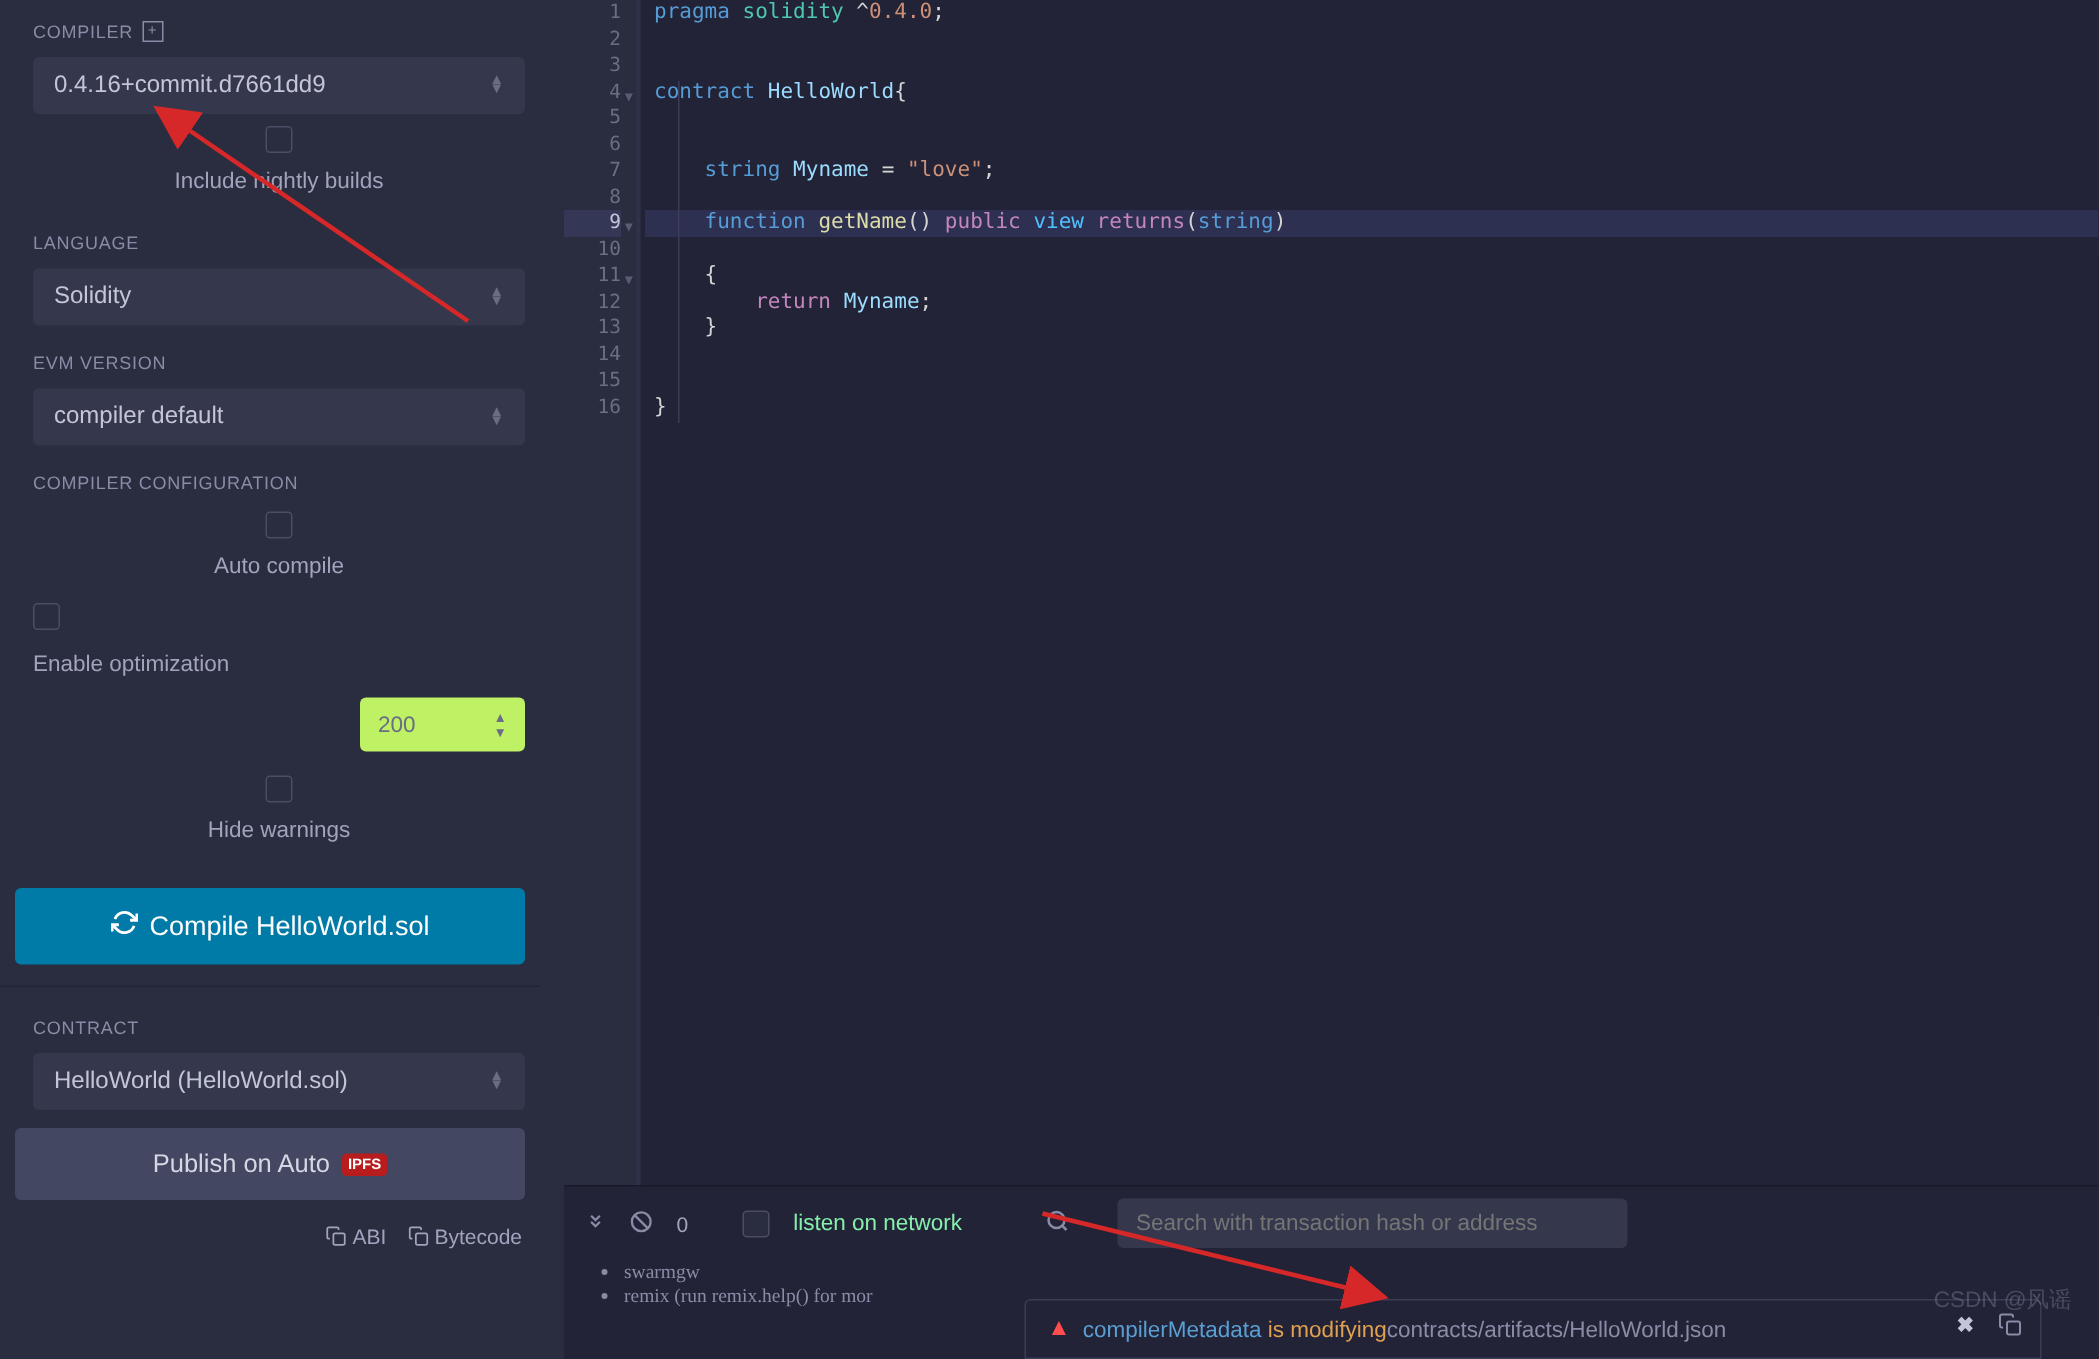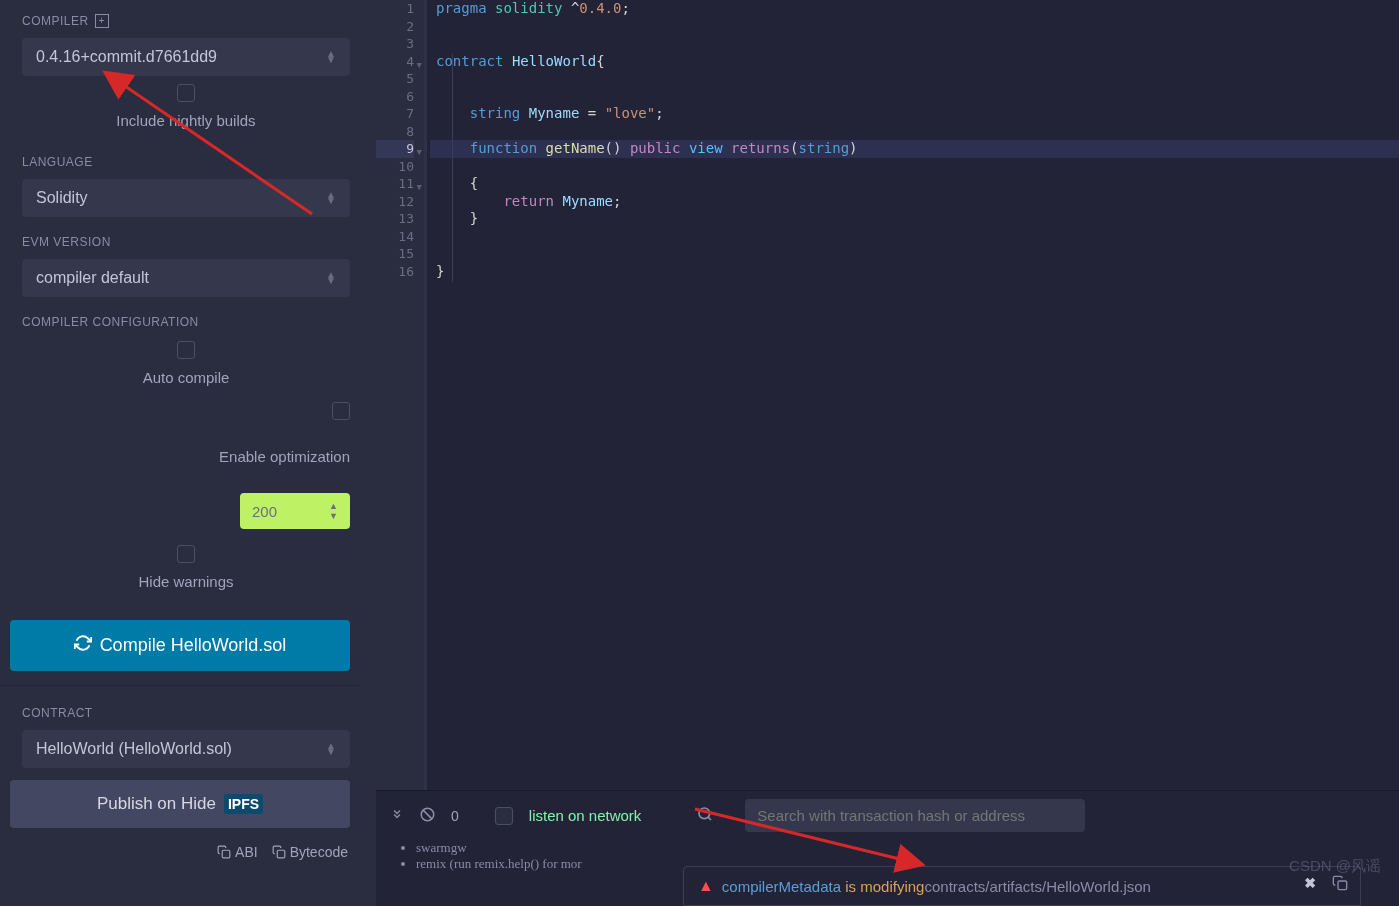--- a/index.html
+++ b/index.html
@@ -5,26 +5,26 @@
 * { margin: 0; padding: 0; box-sizing: border-box; }
 body { font-family: -apple-system, BlinkMacSystemFont, "Segoe UI", Helvetica, Arial, sans-serif; background: #2a2c3f; color: #a2a3bd; overflow: hidden; width: 1399px; height: 906px; position: relative; }
 .sidebar { position: absolute; left: 0; top: 0; width: 360px; height: 100%; background: #2a2c3f; padding: 0; }
 .section { padding: 10px 10px 4px 22px; }
 .section-label { font-size: 12px; color: #8a8ba6; letter-spacing: 0.5px; padding: 4px 0; display: flex; align-items: center; gap: 6px; }
 .dropdown { background: #35384c; border-radius: 4px; padding: 10px 14px; color: #c4c5d8; font-size: 16px; display: flex; justify-content: space-between; align-items: center; cursor: pointer; margin-top: 6px; gap: 28px; }
 .dropdown .caret { font-size: 10px; color: #6b6d85; display: flex; flex-direction: column; line-height: 6px; }
 .checkbox-row { display: flex; align-items: center; gap: 10px; padding: 8px 0; flex-direction: column; }
 .checkbox { width: 18px; height: 18px; border: 1px solid #4a4d65; border-radius: 3px; background: #2a2c3f; cursor: pointer; flex-shrink: 0; }
 .checkbox-label { font-size: 15px; color: #a2a3bd; }
-.opt-row { display: flex; align-items: flex-end; gap: 28px; }
+.opt-row { display: flex; align-items: flex-start; gap: 14px; }
 .opt-input { background: #bef264; border: none; border-radius: 4px; padding: 8px 12px; color: #6b6d85; font-size: 15px; width: 110px; display: flex; justify-content: space-between; align-items: center; margin-left: auto; }
 .compile-btn { background: #007aa6; color: #fff; border: none; border-radius: 4px; padding: 14px; font-size: 18px; width: calc(100% - 20px); margin: 18px 10px 6px 10px; display: flex; align-items: center; justify-content: center; gap: 8px; cursor: pointer; }
 .divider { height: 1px; background: #22243a; margin: 14px 0 6px 0; }
 .gray-btn { background: #444761; color: #d6d7e4; border: none; border-radius: 4px; padding: 14px; font-size: 17px; width: calc(100% - 20px); margin: 8px 10px; display: flex; align-items: center; justify-content: center; gap: 8px; cursor: pointer; }
-.ipfs-badge { background: #0c4a6e; color: #fff; font-size: 14px; padding: 2px 4px; border-radius: 3px; font-weight: bold; }
+.ipfs-badge { background: #b91c1c; color: #fff; font-size: 10px; padding: 2px 4px; border-radius: 3px; font-weight: bold; }
 .bottom-links { display: flex; justify-content: flex-end; gap: 14px; padding: 8px 12px; font-size: 14px; color: #a2a3bd; }
 .bottom-links span { cursor: pointer; display: flex; align-items: center; gap: 4px; }
 .editor { position: absolute; left: 376px; top: 0; right: 0; height: 790px; background: #222336; font-family: Consolas, Monaco, monospace; font-size: 14px; }
 .gutter { position: absolute; left: 0; top: 0; width: 48px; background: #2a2c3f; height: 100%; color: #6b6d85; font-size: 13px; text-align: right; padding-right: 10px; }
 .gutter-line { height: 17.5px; line-height: 17.5px; position: relative; }
 .gutter-fold { position: absolute; right: -8px; top: 4px; font-size: 9px; color: #5a5c75; }
 .code-area { position: absolute; left: 54px; top: 0; right: 0; }
 .code-line { height: 17.5px; line-height: 17.5px; white-space: pre; padding-left: 6px; }
 .code-line.highlight { background: #2d3050; }
 .hl-line-gutter { background: #343755 !important; color: #c4c5d8 !important; }
@@ -129,21 +129,21 @@
 
   <div class="section">
     <div class="section-label">CONTRACT</div>
     <div class="dropdown">
       <span>HelloWorld (HelloWorld.sol)</span>
       <span class="caret">▲<br>▼</span>
     </div>
   </div>
 
   <button class="gray-btn">
-    <span>Publish on Hide</span>
+    <span>Publish on Auto</span>
     <span class="ipfs-badge">IPFS</span>
   </button>
 
 
   <div class="bottom-links">
     <span>
       <svg width="14" height="14" viewBox="0 0 24 24" fill="none" stroke="#a2a3bd" stroke-width="2">
           <rect x="9" y="9" width="13" height="13" rx="2"></rect>
           <path d="M5 15H4a2 2 0 01-2-2V4a2 2 0 012-2h9a2 2 0 012 2v1"></path>
         </svg>

